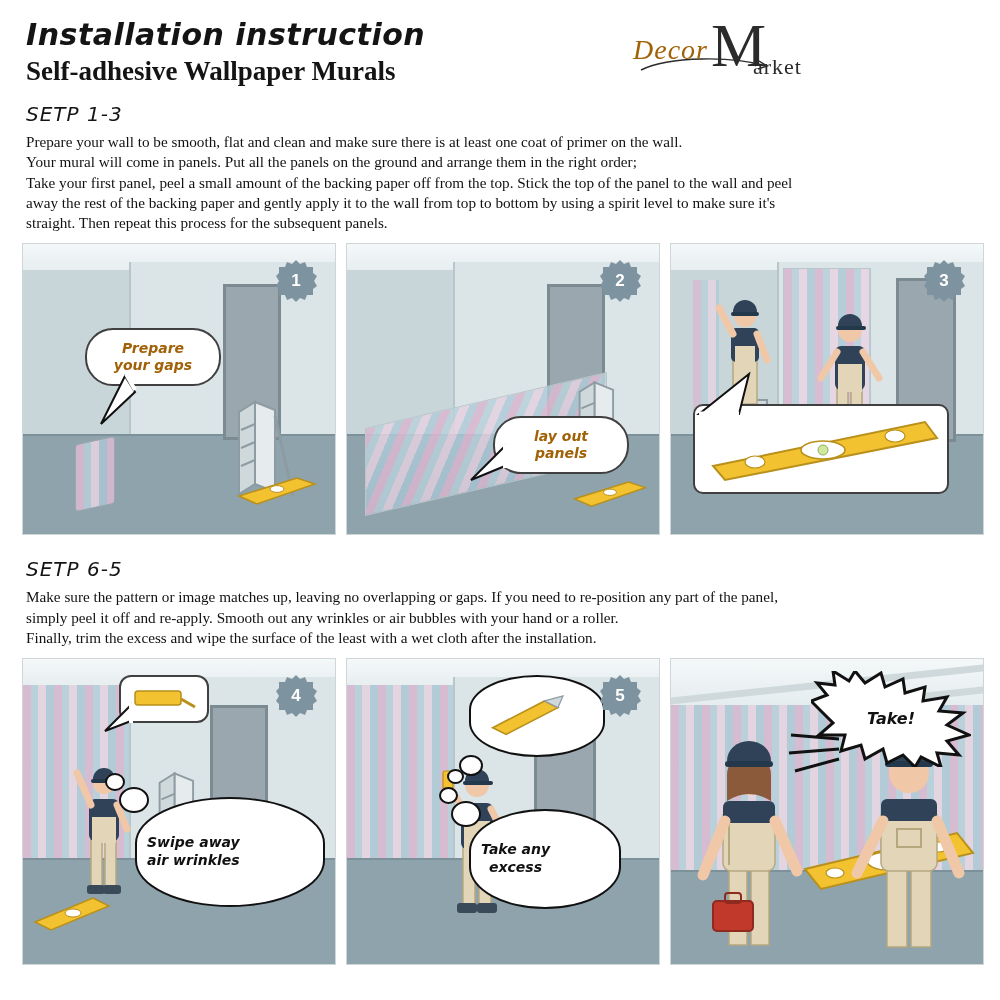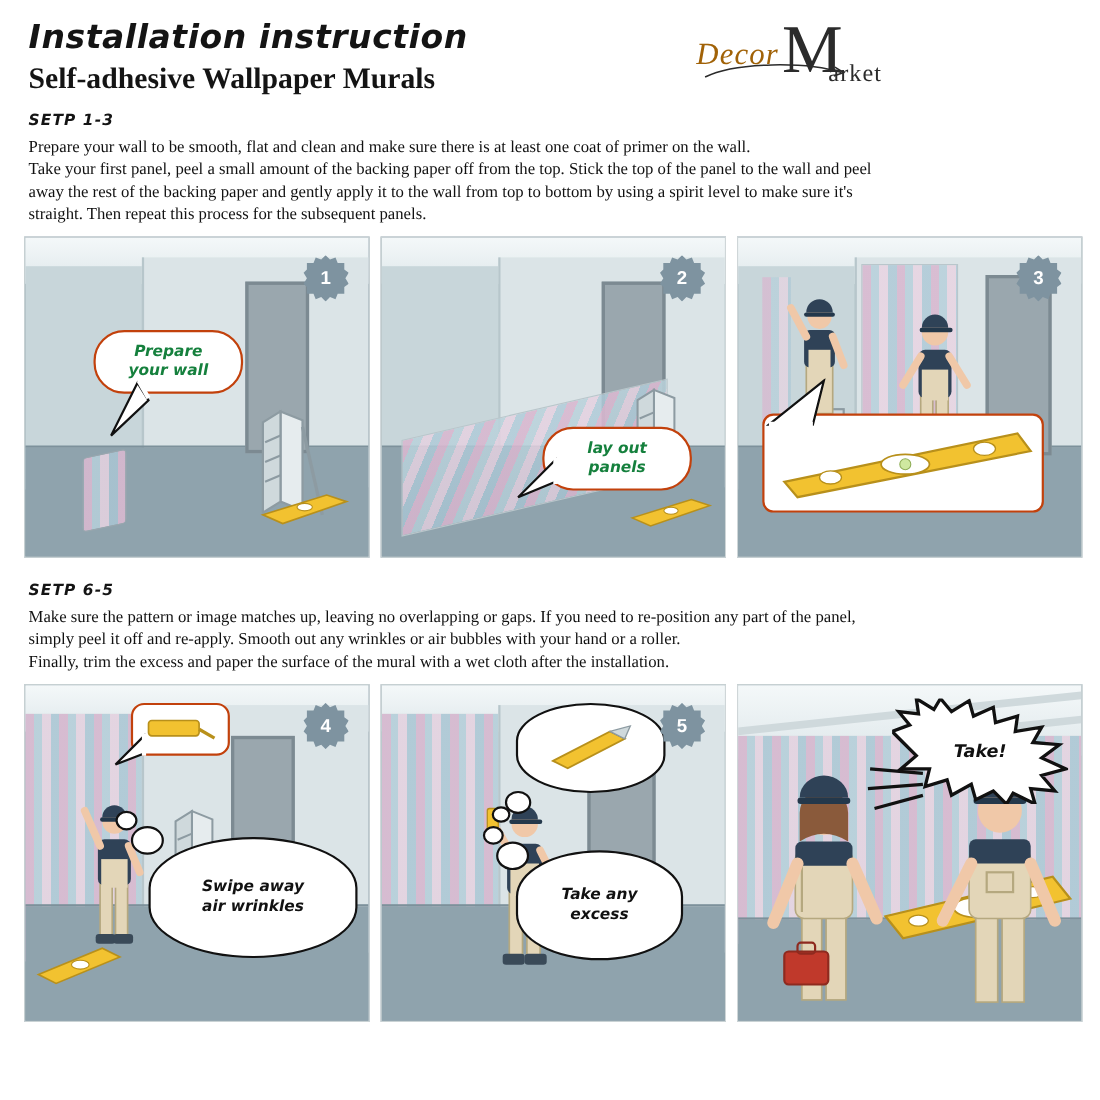--- a/index.html
+++ b/index.html
@@ -89,22 +89,22 @@
     left: 6px;
     top: 40px;
     width: 130px;
     height: 24px;
   }
 
   
   .section-head {
     font-family: "DejaVu Sans", sans-serif;
     font-style: italic;
-    font-weight: bold;
-    font-size: 14px;
+    font-weight: normal;
+    font-size: 20px;
     letter-spacing: 1px;
     margin: 16px 26px 6px 26px;
     color: #141414;
   }
   .section-body {
     font-family: "Liberation Serif", serif;
     font-size: 15.2px;
     line-height: 1.33;
     margin: 0 26px 10px 26px;
     color: #111;
@@ -194,39 +194,39 @@
     color: #fff;
     font-family: "Liberation Sans", sans-serif;
     font-weight: bold;
     font-size: 17px;
   }
 
   
   .bubble {
     position: absolute;
     background: #fff;
-    border: 2px solid #c2410c;
+    border: 2px solid #404040;
     border-radius: 28px;
     padding: 10px 14px;
     font-family: "DejaVu Sans", sans-serif;
     font-style: italic;
     font-weight: bold;
     font-size: 14px;
     line-height: 1.22;
-    color: #15803d;
+    color: #a16207;
     text-align: center;
     z-index: 12;
   }
 
   .cloud {
     position: absolute;
     background: #fff;
     border: 2px solid #111;
     border-radius: 50% / 42%;
-    display: flex; align-items: center; justify-content: center;
+    display: flex; align-items: center; justify-content: flex-start;
     text-align: center;
     font-family: "DejaVu Sans", sans-serif;
     font-style: italic;
     font-weight: bold;
     font-size: 14px;
     line-height: 1.25;
     color: #111;
     z-index: 12;
     padding: 6px 10px;
     box-sizing: border-box;
@@ -277,20 +277,21 @@
       </svg>
       <div class="logo-decor">Decor</div>
       <div class="logo-m">M</div>
       <div class="logo-arket">arket</div>
     </div>
   </div>
 
   <div class="section-head">SETP 1-3</div>
   <div class="section-body">
     <p>Prepare your wall to be smooth, flat and clean and make sure there is at least one coat of primer on the wall.</p>
+    <p>Your mural will come in panels. Put all the panels on the ground and arrange them in the right order;</p>
     <p>Take your first panel, peel a small amount of the backing paper off from the top. Stick the top of the panel to the wall and peel away the rest of the backing paper and gently apply it to the wall from top to bottom by using a spirit level to make sure it's straight. Then repeat this process for the subsequent panels.</p>
   </div>
 
   <div class="row">
 
     <div class="panel">
       <div class="room">
         <div class="ceiling">
             <div class="ceil-strip"></div>
           </div>
@@ -313,21 +314,21 @@
         </svg>
 
         <svg class="level" style="right:16px;bottom:24px;width:84px;height:34px;" viewBox="0 0 84 34">
           <polygon points="4,20 62,2 80,8 22,28" fill="#f2c230" stroke="#b8901b" stroke-width="1.5"></polygon>
           <ellipse cx="42" cy="13" rx="7" ry="3.4" fill="#ffffff" stroke="#b8901b" stroke-width="1"></ellipse>
         </svg>
       </div>
 
       <div class="bubble" style="left:62px;top:84px;width:104px;">
         <div>Prepare</div>
-        <div>your wall</div>
+        <div>your gaps</div>
         <svg style="position:absolute;left:8px;top:44px;width:48px;height:54px;" viewBox="0 0 48 54">
           <path d="M30 2 L6 50 L40 18 Z" fill="#ffffff" stroke="#111" stroke-width="2"></path>
           <path d="M31 0 L40 16" stroke="#ffffff" stroke-width="4"></path>
         </svg>
       </div>
 
       <div class="badge">
         <svg viewBox="0 0 42 42" width="42" height="42">
           <polygon fill="#7e93a0" points="21,0 25,4 30,2 32,7 38,7 38,13 42,16 39,21 42,26 38,29 38,35 32,35 30,40 25,38 21,42 17,38 12,40 10,35 4,35 4,29 1,26 4,21 1,16 4,13 4,7 10,7 12,2 17,4"></polygon>
         </svg>
@@ -443,21 +444,21 @@
           <polygon fill="#7e93a0" points="21,0 25,4 30,2 32,7 38,7 38,13 42,16 39,21 42,26 38,29 38,35 32,35 30,40 25,38 21,42 17,38 12,40 10,35 4,35 4,29 1,26 4,21 1,16 4,13 4,7 10,7 12,2 17,4"></polygon>
         </svg>
         <div class="badge-num">3</div>
       </div>
     </div>
   </div>
 
   <div class="section-head" style="margin-top:22px;">SETP 6-5</div>
   <div class="section-body">
     <p> Make sure the pattern or image matches up, leaving no overlapping or gaps. If you need to re-position any part of the panel, simply peel it off and re-apply. Smooth out any wrinkles or air bubbles with your hand or a roller.</p>
-    <p> Finally, trim the excess and paper the surface of the mural with a wet cloth after the installation.</p>
+    <p> Finally, trim the excess and wipe the surface of the least with a wet cloth after the installation.</p>
   </div>
 
   <div class="row">
 
     <div class="panel tall">
       <div class="room">
         <div class="ceiling">
             <div class="ceil-strip"></div>
           </div>
         <div class="wall-left paper-vert" style="height:74%;"></div>

